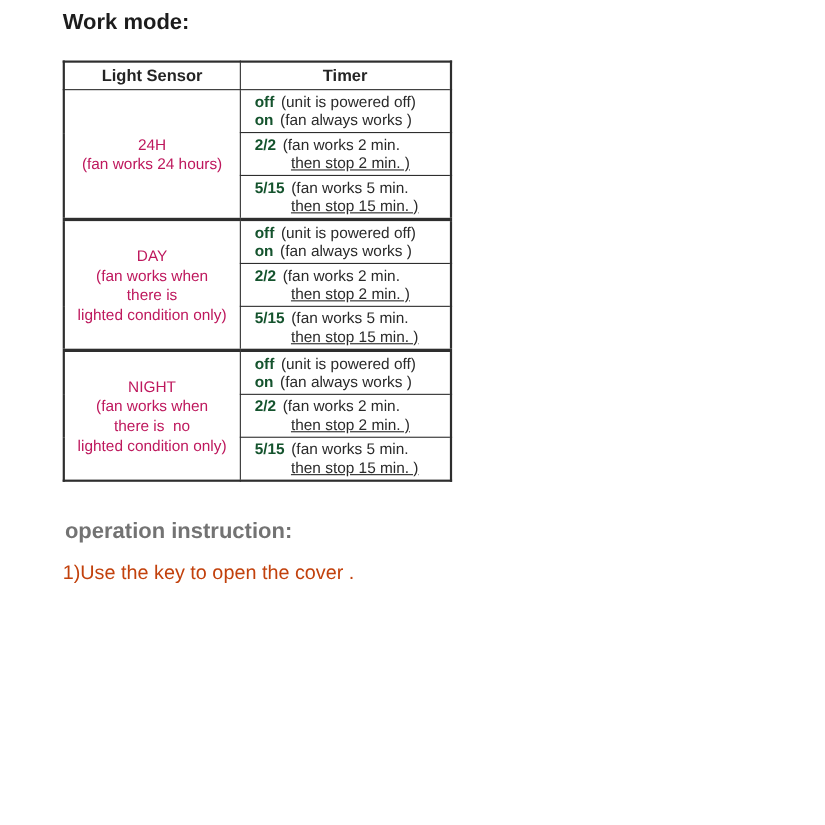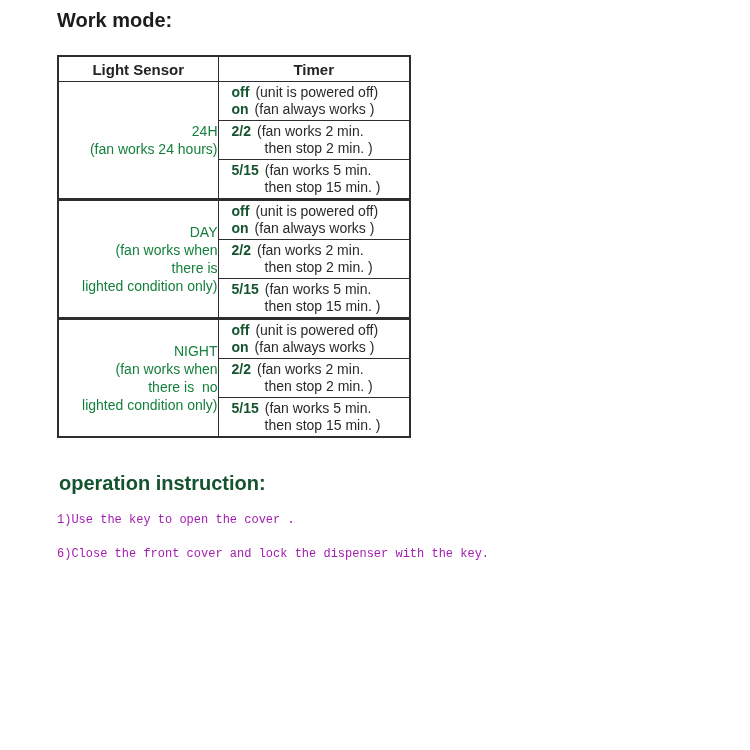--- a/index.html
+++ b/index.html
@@ -22,44 +22,44 @@
     margin: 23px 0 0 57px;
     width: 352px;
     border: 2px solid #2e2e2e;
   }
   .workmode th, .workmode td { border: 1.5px solid #2e2e2e; }
   .workmode th {
     font-size: 15px; font-weight: bold; color: #242424;
     height: 24px; text-align: center; padding: 0;
   }
   .workmode td.sensor {
-    text-align: right; vertical-align: middle;
+    text-align: center; vertical-align: middle;
     font-size: 14px; line-height: 18px;
-    white-space: pre-wrap; padding: 0; color: #15803d;
+    white-space: pre-wrap; padding: 0; color: #be185d;
   }
   .workmode td.timer {
     vertical-align: middle;
     font-size: 14px; line-height: 17px;
     padding: 2px 2px 2px 13px; color: #2a2a2a;
     height: 34px;
   }
   .workmode tr.group-start td { border-top-width: 3px; }
   .tline b { font-weight: bold; margin-right: 6px; color: #14532d; }
-  .tline.cont { padding-left: 33px; }
+  .tline.cont { padding-left: 33px; text-decoration: underline; }
 
   h2.subtitle {
     margin: 33px 0 0 59px;
     font-size: 20px; line-height: 24px;
-    font-weight: bold; color: #14532d;
+    font-weight: bold; color: #737373;
   }
 
   .instructions {
     margin: 16px 0 0 57px;
     width: 655px;
-    font-size: 12px; color: #a21caf; font-family: Liberation Mono, monospace;
+    font-size: 18px; color: #c2410c;
   }
   .instructions p {
     margin: 0 0 16px 0;
     line-height: 18px;
     white-space: pre-wrap;
   }
 
   .artifact {
     position: absolute; left: 57px; top: 733px;
     width: 567px; height: 2px;
@@ -150,18 +150,17 @@
             <div class="tline cont"><span>then stop 15 min. )</span></div>
           </td>
         </tr>
       </tbody>
   </table>
 
   <h2 class="subtitle">operation instruction:</h2>
 
   <div class="instructions">
       <p>1)Use the key to open the cover .</p>
-      <p>6)Close the front cover and lock the dispenser with the key.</p>
     </div>
 
   <div class="artifact"></div>
 
 </div>
 
 </body></html>

